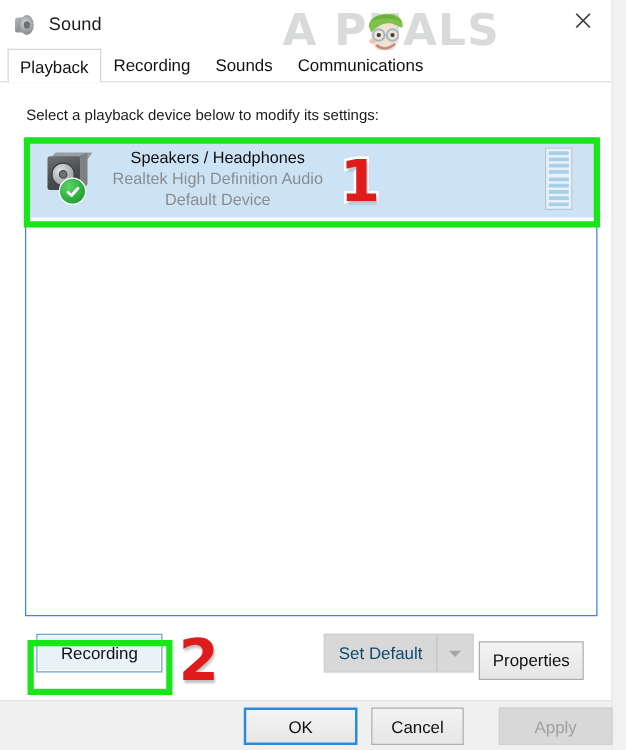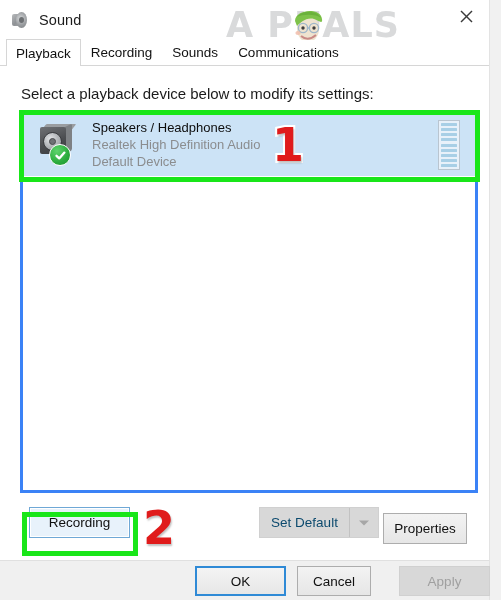--- a/index.html
+++ b/index.html
@@ -139,32 +139,33 @@
   
   .pane {
     position: absolute;
     left: 0; top: 66px; width: 489px; height: 494px;
     background: #ffffff;
   }
 
   .prompt {
     position: absolute;
     left: 21px; top: 19px;
-    font-size: 15px;
+    font-size: 12px;
     color: #1b1b1b;
   }
 
   
   .listbox {
     position: absolute;
     left: 20px; top: 44px;
     width: 458px; height: 383px;
-    border: 3px solid #3b82f6;
+    border: 1px solid #3b82f6;
     background: #ffffff;
     overflow: hidden;
+    text-align: center;
   }
 
   .device-row {
     position: absolute;
     left: 1px; top: 1px;
     width: 456px; height: 62px;
     background: #cce3f6;
     display: flex;
     align-items: center;
   }

